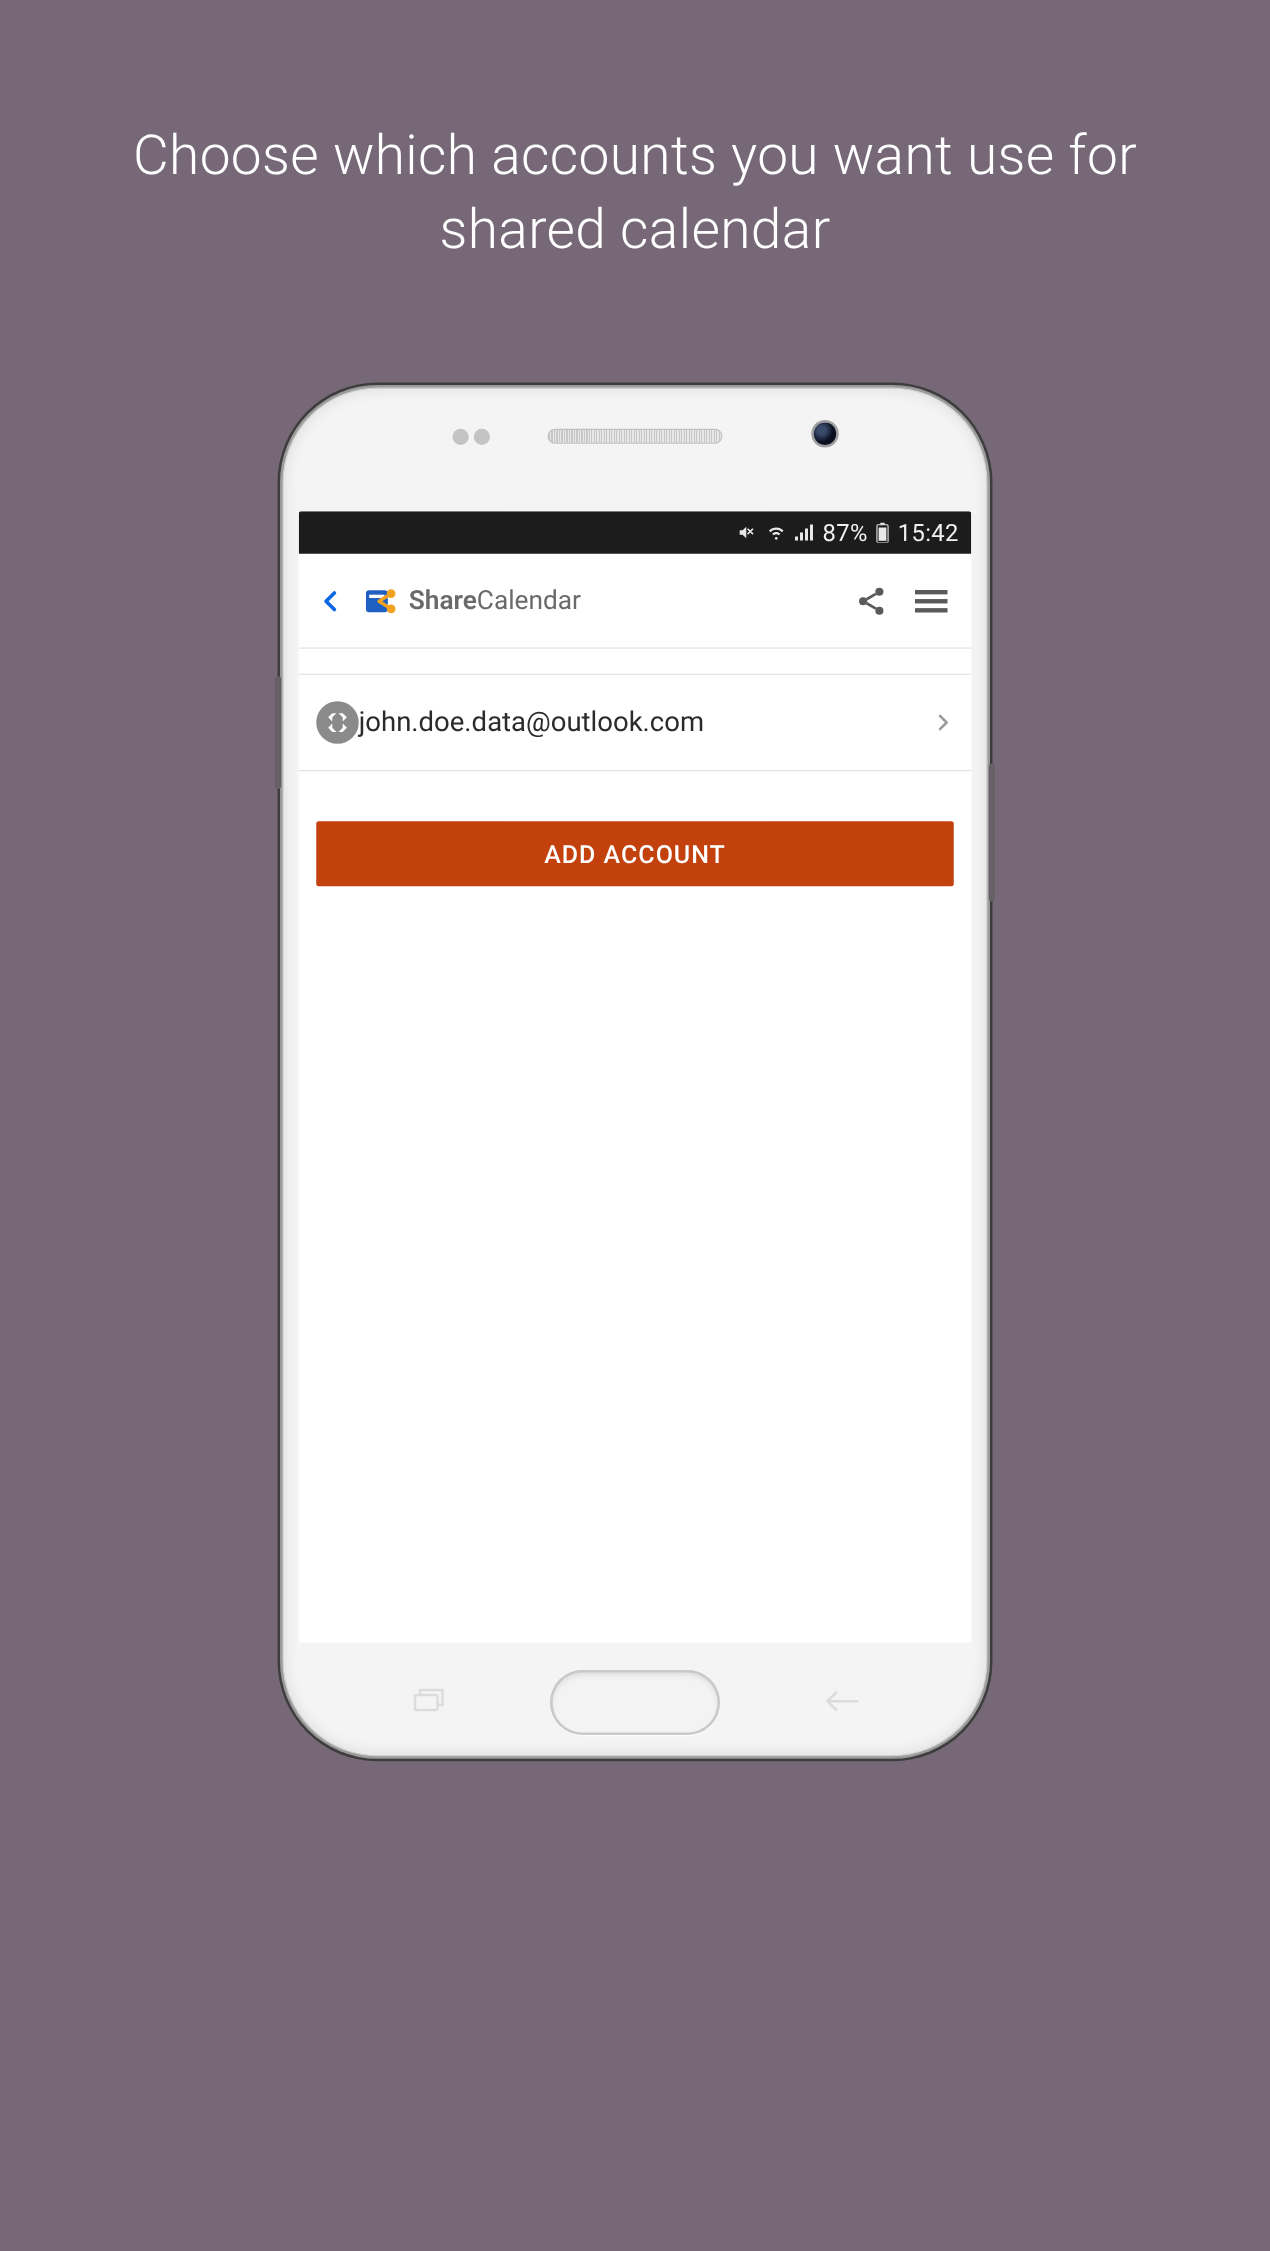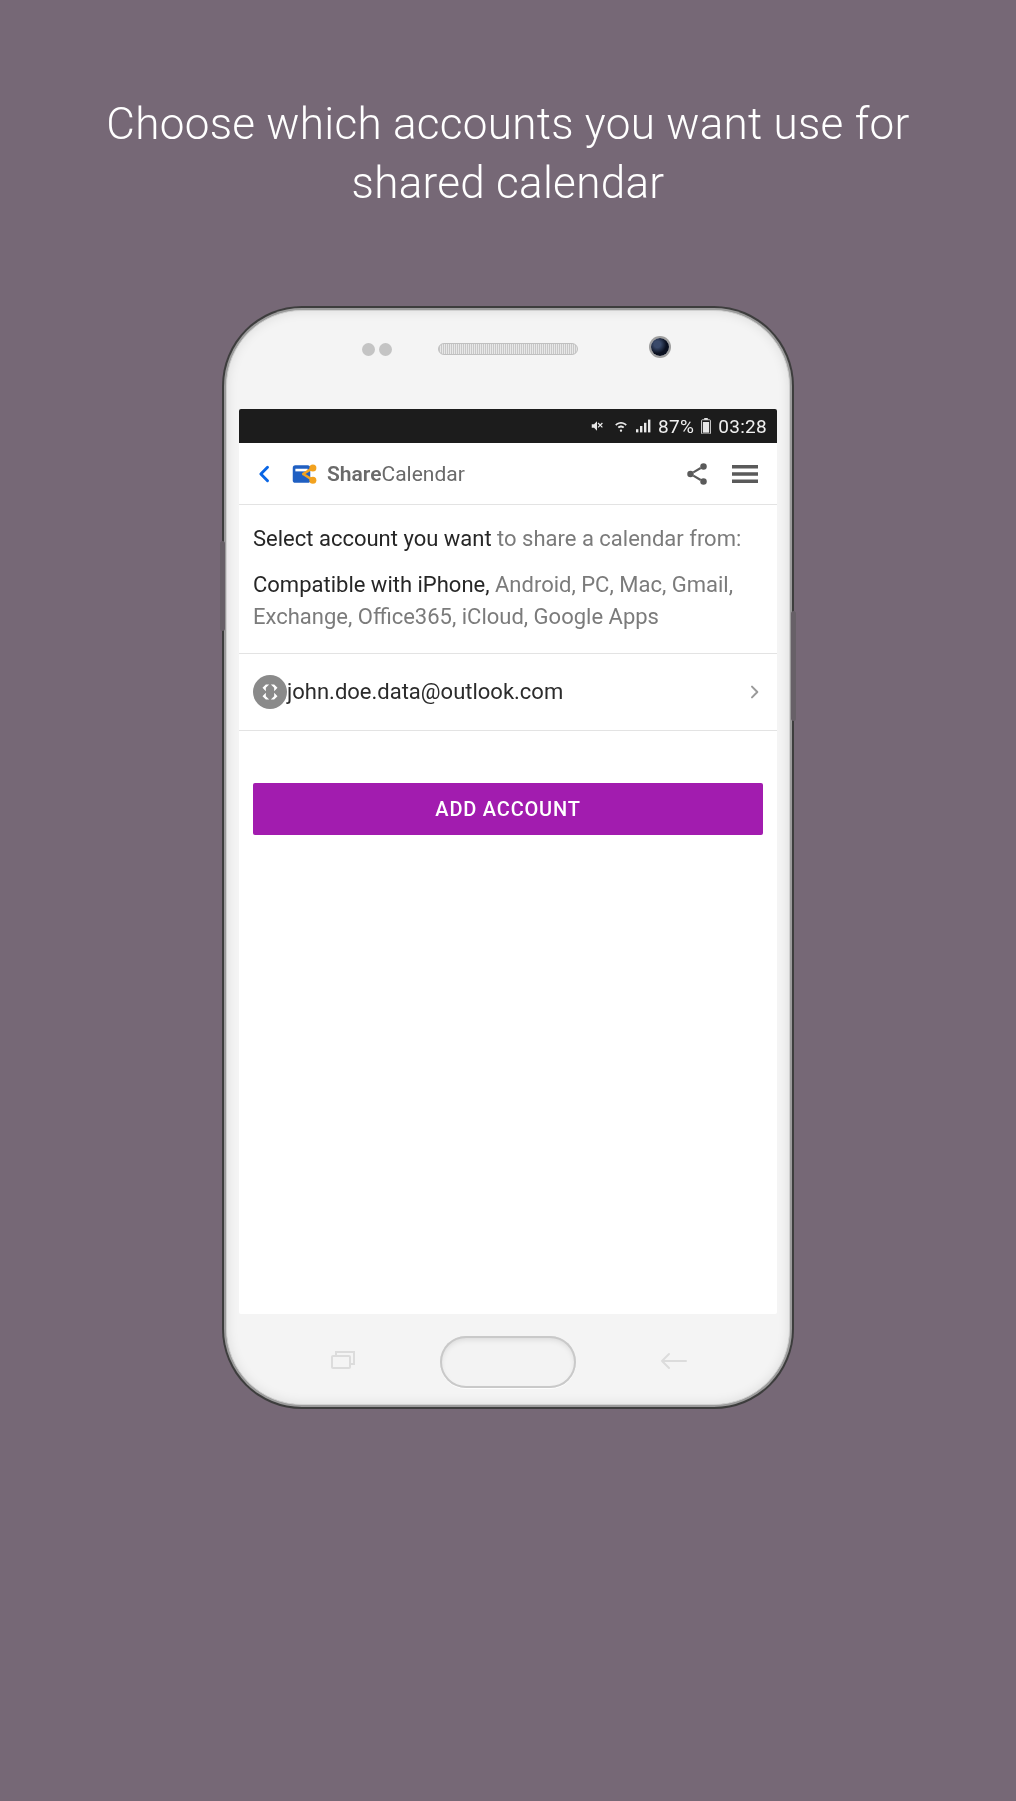--- a/index.html
+++ b/index.html
@@ -109,21 +109,21 @@
     padding: 8px 10px;
     font-size: 19px;
     font-weight: 400;
     gap: 6px;
     letter-spacing: .3px;
   }
   .status-bar .ico { display:inline-flex; align-items:center; }
   .status-bar svg { display:block; }
 
   .app-bar {
-    height: 62px;
+    height: 76px;
     border-bottom: 1px solid #e3e3e3;
     display: flex;
     align-items: center;
     padding: 0 12px 0 8px;
     gap: 8px;
   }
   .back-btn { width: 36px; height: 36px; display:flex; align-items:center; justify-content:center; color:#0a66e5; }
   .brand { display:flex; align-items:center; gap:8px; }
   .brand-name { color:#6a6a6a; font-size: 21px; font-weight: 400; }
   .brand-name b { color:#6a6a6a; font-weight: 600; }
@@ -152,23 +152,23 @@
   }
   .account-icon {
     width: 34px; height: 34px; border-radius: 50%;
     background: #8a8a8a; display:flex; align-items:center; justify-content:center;
     color:#fff; flex: 0 0 auto;
   }
   .account-email { flex:1; font-size: 22px; color:#2b2b2b; }
   .chev { color:#9a9a9a; width:30px; display:flex; justify-content:center; }
 
   .add-btn {
-    margin: 52px 14px 0 14px;
+    margin: 40px 14px 0 14px;
     height: 52px;
-    background: #a21caf;
+    background: #c2410c;
     color:#fff;
     display:flex; align-items:center; justify-content:center;
     font-size: 20px; font-weight: 500; letter-spacing: .8px;
     border-radius: 2px;
   }
 </style>
 </head>
 <body>
 
 <div class="headline">Choose which accounts you want use for shared calendar</div>
@@ -202,21 +202,21 @@
           </svg>
       </span>
       <span>87%</span>
       <span class="ico">
         <svg width="12" height="16" viewBox="0 0 12 18" fill="#e8e8e8">
             <rect x="4" y="0" width="4" height="2"></rect>
             <rect x="1" y="2" width="10" height="16" rx="1" fill="none" stroke="#e8e8e8" stroke-width="1"></rect>
             <rect x="2.5" y="4.5" width="7" height="12"></rect>
           </svg>
       </span>
-      <span>03:28</span>
+      <span>15:42</span>
     </div>
 
     <div class="app-bar">
       <div class="back-btn">
         <svg width="20" height="26" viewBox="0 0 24 24" fill="none" stroke="#0a66e5" stroke-width="3.5" stroke-linecap="round" stroke-linejoin="round">
             <polyline points="15 4 7 12 15 20"></polyline>
           </svg>
       </div>
       <div class="brand">
         <span class="brand-icon">
@@ -241,28 +241,20 @@
       </div>
       <div class="menu-btn">
         <svg width="30" height="24" viewBox="0 0 30 24" fill="#5a5a5a">
             <rect x="2" y="3" width="26" height="3.5"></rect>
             <rect x="2" y="10.25" width="26" height="3.5"></rect>
             <rect x="2" y="17.5" width="26" height="3.5"></rect>
           </svg>
       </div>
     </div>
 
-    <div class="content">
-      <div class="para1">
-        <span>Select account you want </span><span class="muted">to share a calendar from:</span>
-      </div>
-      <div class="para2">
-        <span>Compatible with iPhone, </span><span class="muted">Android, PC, Mac, Gmail, Exchange, Office365, iCloud, Google Apps</span>
-      </div>
-    </div>
 
     <div class="account-row">
       <div class="account-icon">
         <svg width="20" height="20" viewBox="0 0 24 24" fill="#ffffff">
             <path d="M7 3h4l-4 4v4L3 7l4-4zm10 18h-4l4-4v-4l4 4-4 4zM3 17l4 4h4l-4-4v-4l-4 4zm18-10l-4-4h-4l4 4v4l4-4z"></path>
           </svg>
       </div>
       <div class="account-email">john.doe.data@outlook.com</div>
       <div class="chev">
         <svg width="16" height="22" viewBox="0 0 24 24" fill="none" stroke="#9a9a9a" stroke-width="3" stroke-linecap="round" stroke-linejoin="round">

